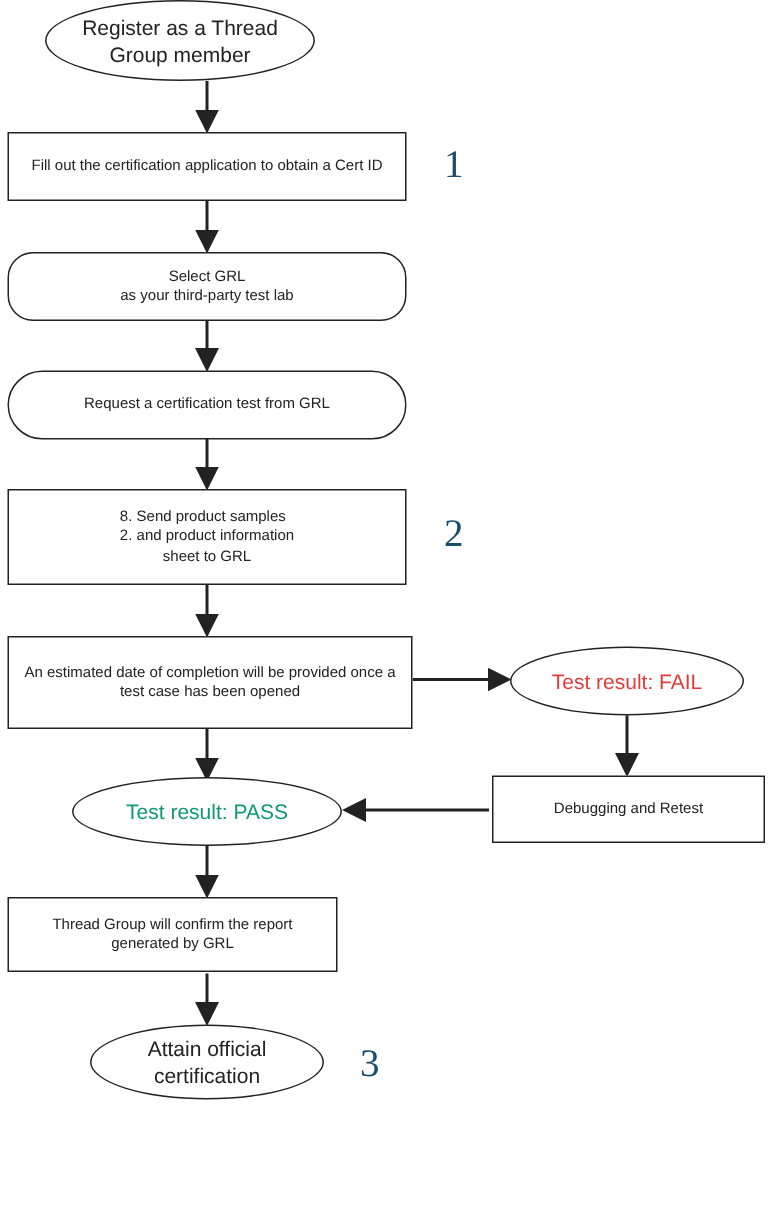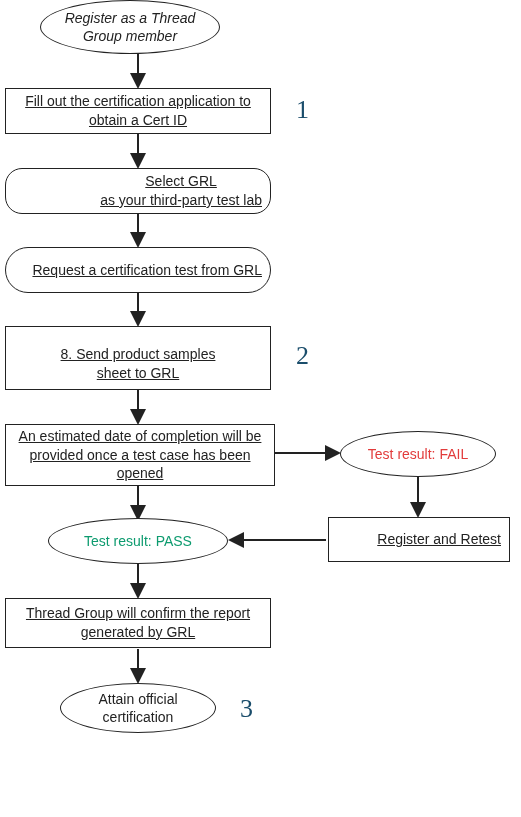--- a/index.html
+++ b/index.html
@@ -22,27 +22,26 @@
   font-size: 14px;
   line-height: 1.3;
   padding: 4px 10px;
   background: #fff;
 }
 .rect {
   position: absolute;
   border: 1.5px solid #222;
   display: flex;
   align-items: center;
-  justify-content: flex-end;
+  justify-content: center;
   text-align: center;
-  font-size: 14px;
+  font-size: 10px;
   line-height: 1.35;
   padding: 6px 8px;
   background: #fff;
-  text-decoration: underline;
 }
 .annotation {
   position: absolute;
   color: #1a4d6b;
   font-size: 26px;
   font-weight: 400;
   font-family: "Times New Roman", Georgia, serif;
 }
 .pass { color: #0d9b6f; }
 .fail { color: #e23b3b; }
@@ -72,62 +71,63 @@
   <line x1="138" y1="564" x2="138" y2="595" stroke="#222" stroke-width="2" marker-end="url(#arrow)"></line>
   <line x1="138" y1="649" x2="138" y2="680" stroke="#222" stroke-width="2" marker-end="url(#arrow)"></line>
 
   <line x1="275" y1="453" x2="337" y2="453" stroke="#222" stroke-width="2" marker-end="url(#arrow)"></line>
 
   <line x1="418" y1="477" x2="418" y2="514" stroke="#222" stroke-width="2" marker-end="url(#arrow)"></line>
 
   <line x1="326" y1="540" x2="232" y2="540" stroke="#222" stroke-width="2" marker-end="url(#arrow)"></line>
 </svg>
 
-<div class="ellipse" style="left:40px; top:0px; width:180px; height:54px;font-style:italic;">
+<div class="ellipse" style="left:30px; top:0px; width:180px; height:54px;">
   <span>Register as a Thread Group member</span>
 </div>
 
 <div class="rect" style="left:5px; top:88px; width:266px; height:46px;">
   <span>Fill out the certification application to obtain a Cert ID</span>
 </div>
 <div class="annotation" style="left:296px; top:95px;">1</div>
 
 <div class="rect" style="left:5px; top:168px; width:266px; height:46px;border-radius:17px;">
   <span style="white-space:pre-line;">Select GRL
 as your third-party test lab</span>
 </div>
 
 <div class="rect" style="left:5px; top:247px; width:266px; height:46px;border-radius:23px;">
   <span>Request a certification test from GRL</span>
 </div>
 
 <div class="rect" style="left:5px; top:326px; width:266px; height:64px; flex-direction:column; text-align:left; align-items:center;">
   <div style="text-align:left;">
     <div>8.  Send product samples</div>
+    <div>2.  and product information</div>
     <div style="text-align:center;">sheet to GRL</div>
   </div>
 </div>
 <div class="annotation" style="left:296px; top:341px;">2</div>
 
 <div class="rect" style="left:5px; top:424px; width:270px; height:62px;">
   <span>An estimated date of completion will be provided once a test case has been opened</span>
 </div>
 
 <div class="ellipse fail" style="left:340px; top:431px; width:156px; height:46px;">
   <span>Test result: FAIL</span>
 </div>
 
 <div class="ellipse pass" style="left:48px; top:518px; width:180px; height:46px;">
   <span>Test result: PASS</span>
 </div>
 
 <div class="rect" style="left:328px; top:517px; width:182px; height:45px;">
-  <span>Register and Retest</span>
+  <span>Debugging and Retest</span>
 </div>
 
-<div class="rect" style="left:5px; top:598px; width:266px; height:50px;">
+<div class="rect" style="left:5px; top:598px; width:220px; height:50px;">
   <span>Thread Group will confirm the report generated by GRL</span>
 </div>
 
 <div class="ellipse" style="left:60px; top:683px; width:156px; height:50px;justify-content:flex-end;">
   <span>Attain official certification</span>
 </div>
 <div class="annotation" style="left:240px; top:694px;">3</div>
 
 </body></html>

